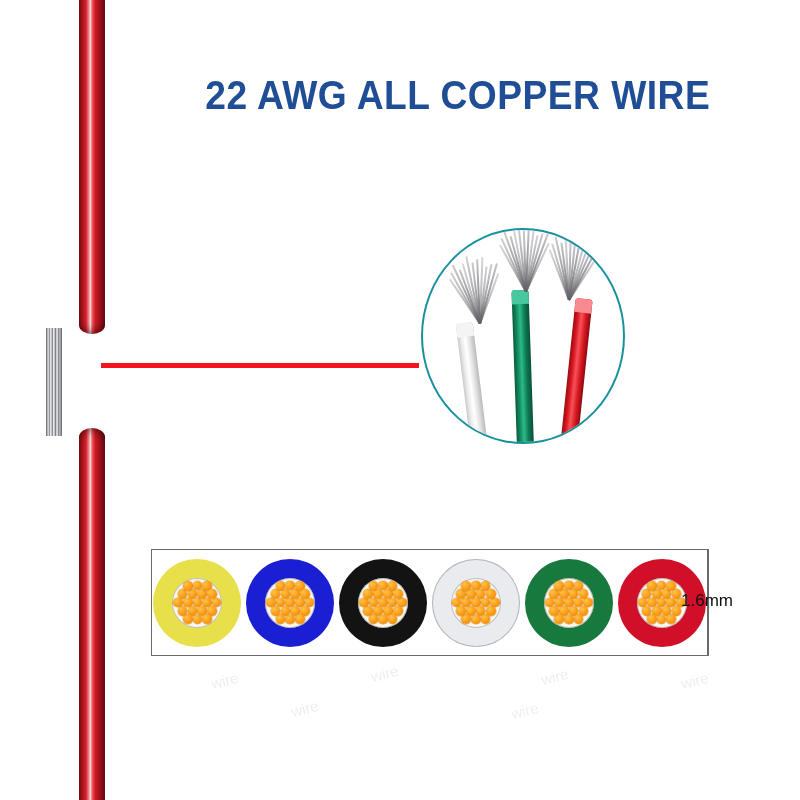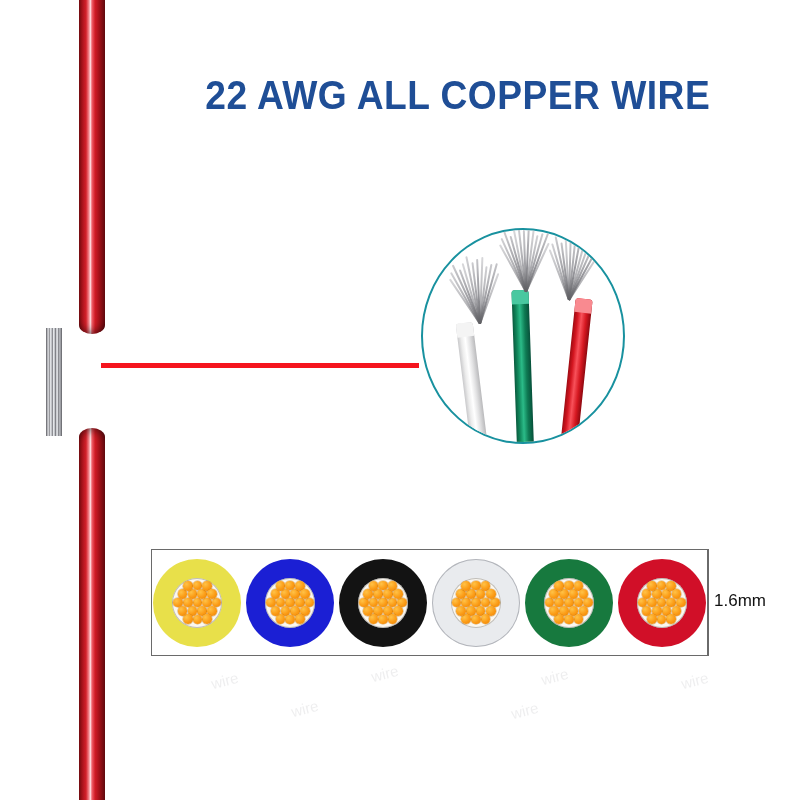--- a/index.html
+++ b/index.html
@@ -263,21 +263,21 @@
   .dim-line {
     position: absolute;
     left: 667px;
     top: 549px;
     width: 1px;
     height: 107px;
     background: #6a6a6a;
   }
   .dim-label {
     position: absolute;
-    left: 673px;
+    left: 640px;
     top: 591px;
     font-family: "Liberation Sans", sans-serif;
     font-size: 17px;
     color: #111111;
     white-space: nowrap;
   }
 
   
   .wm {
     position: absolute;

